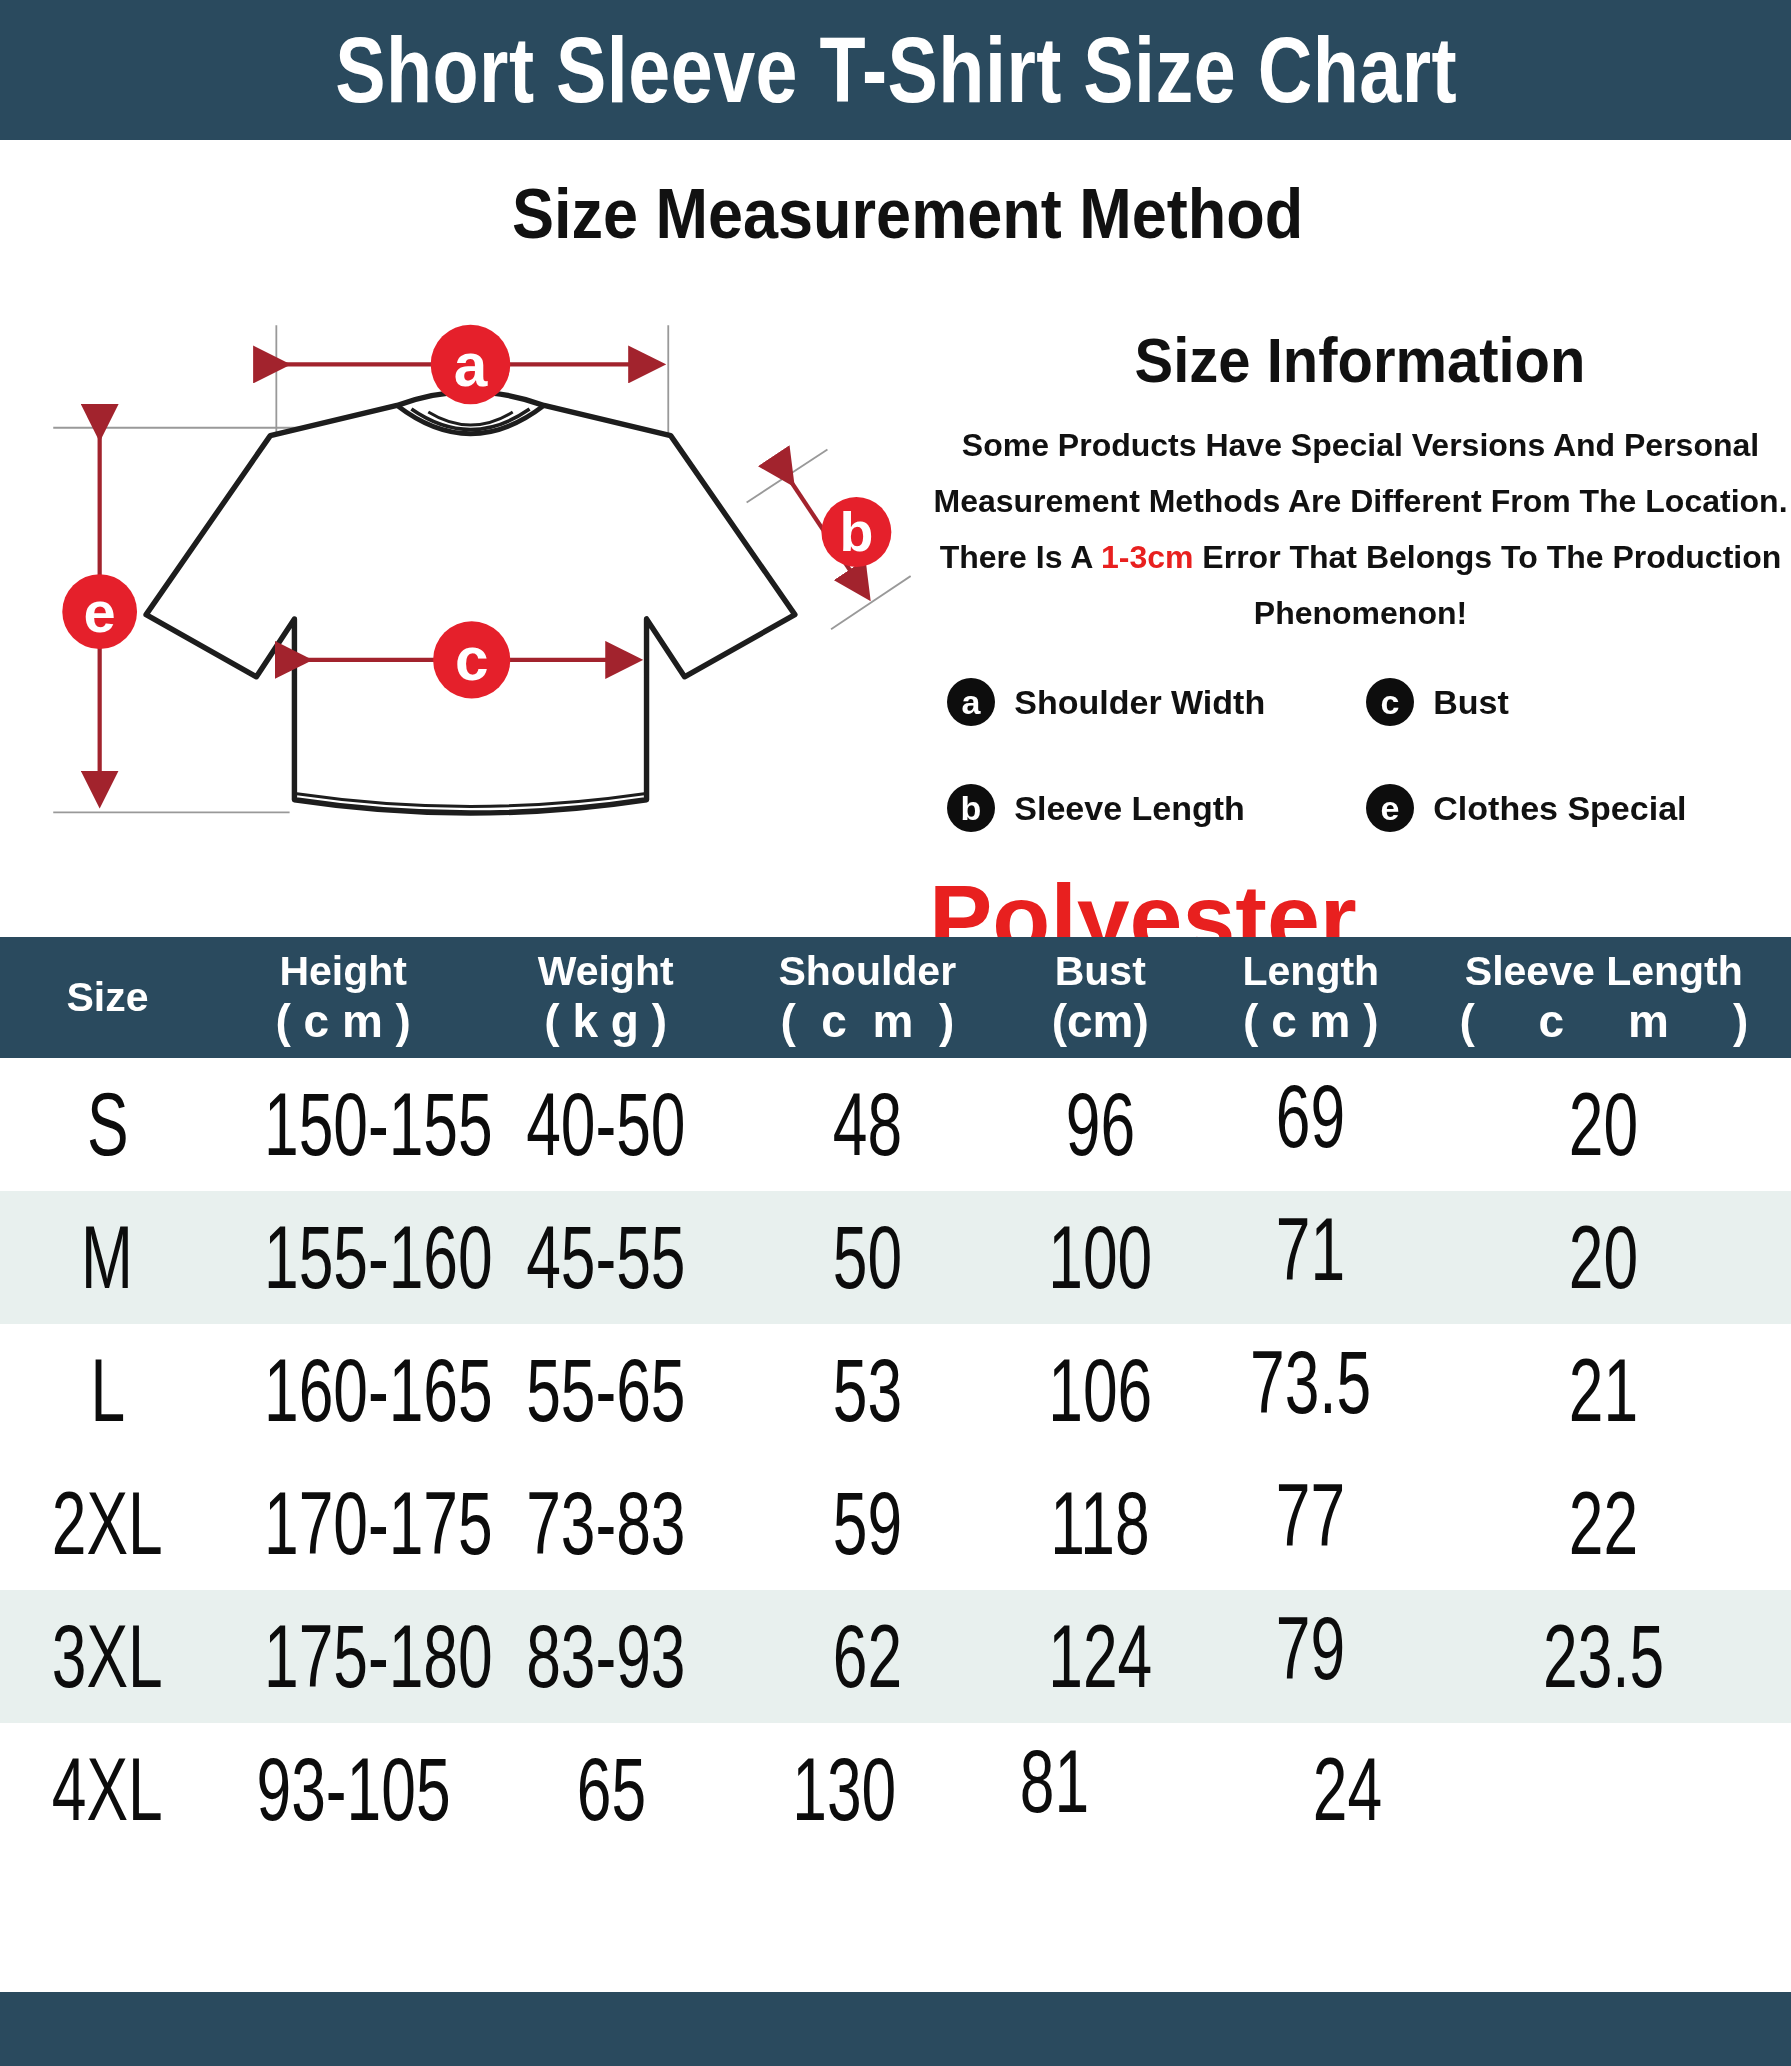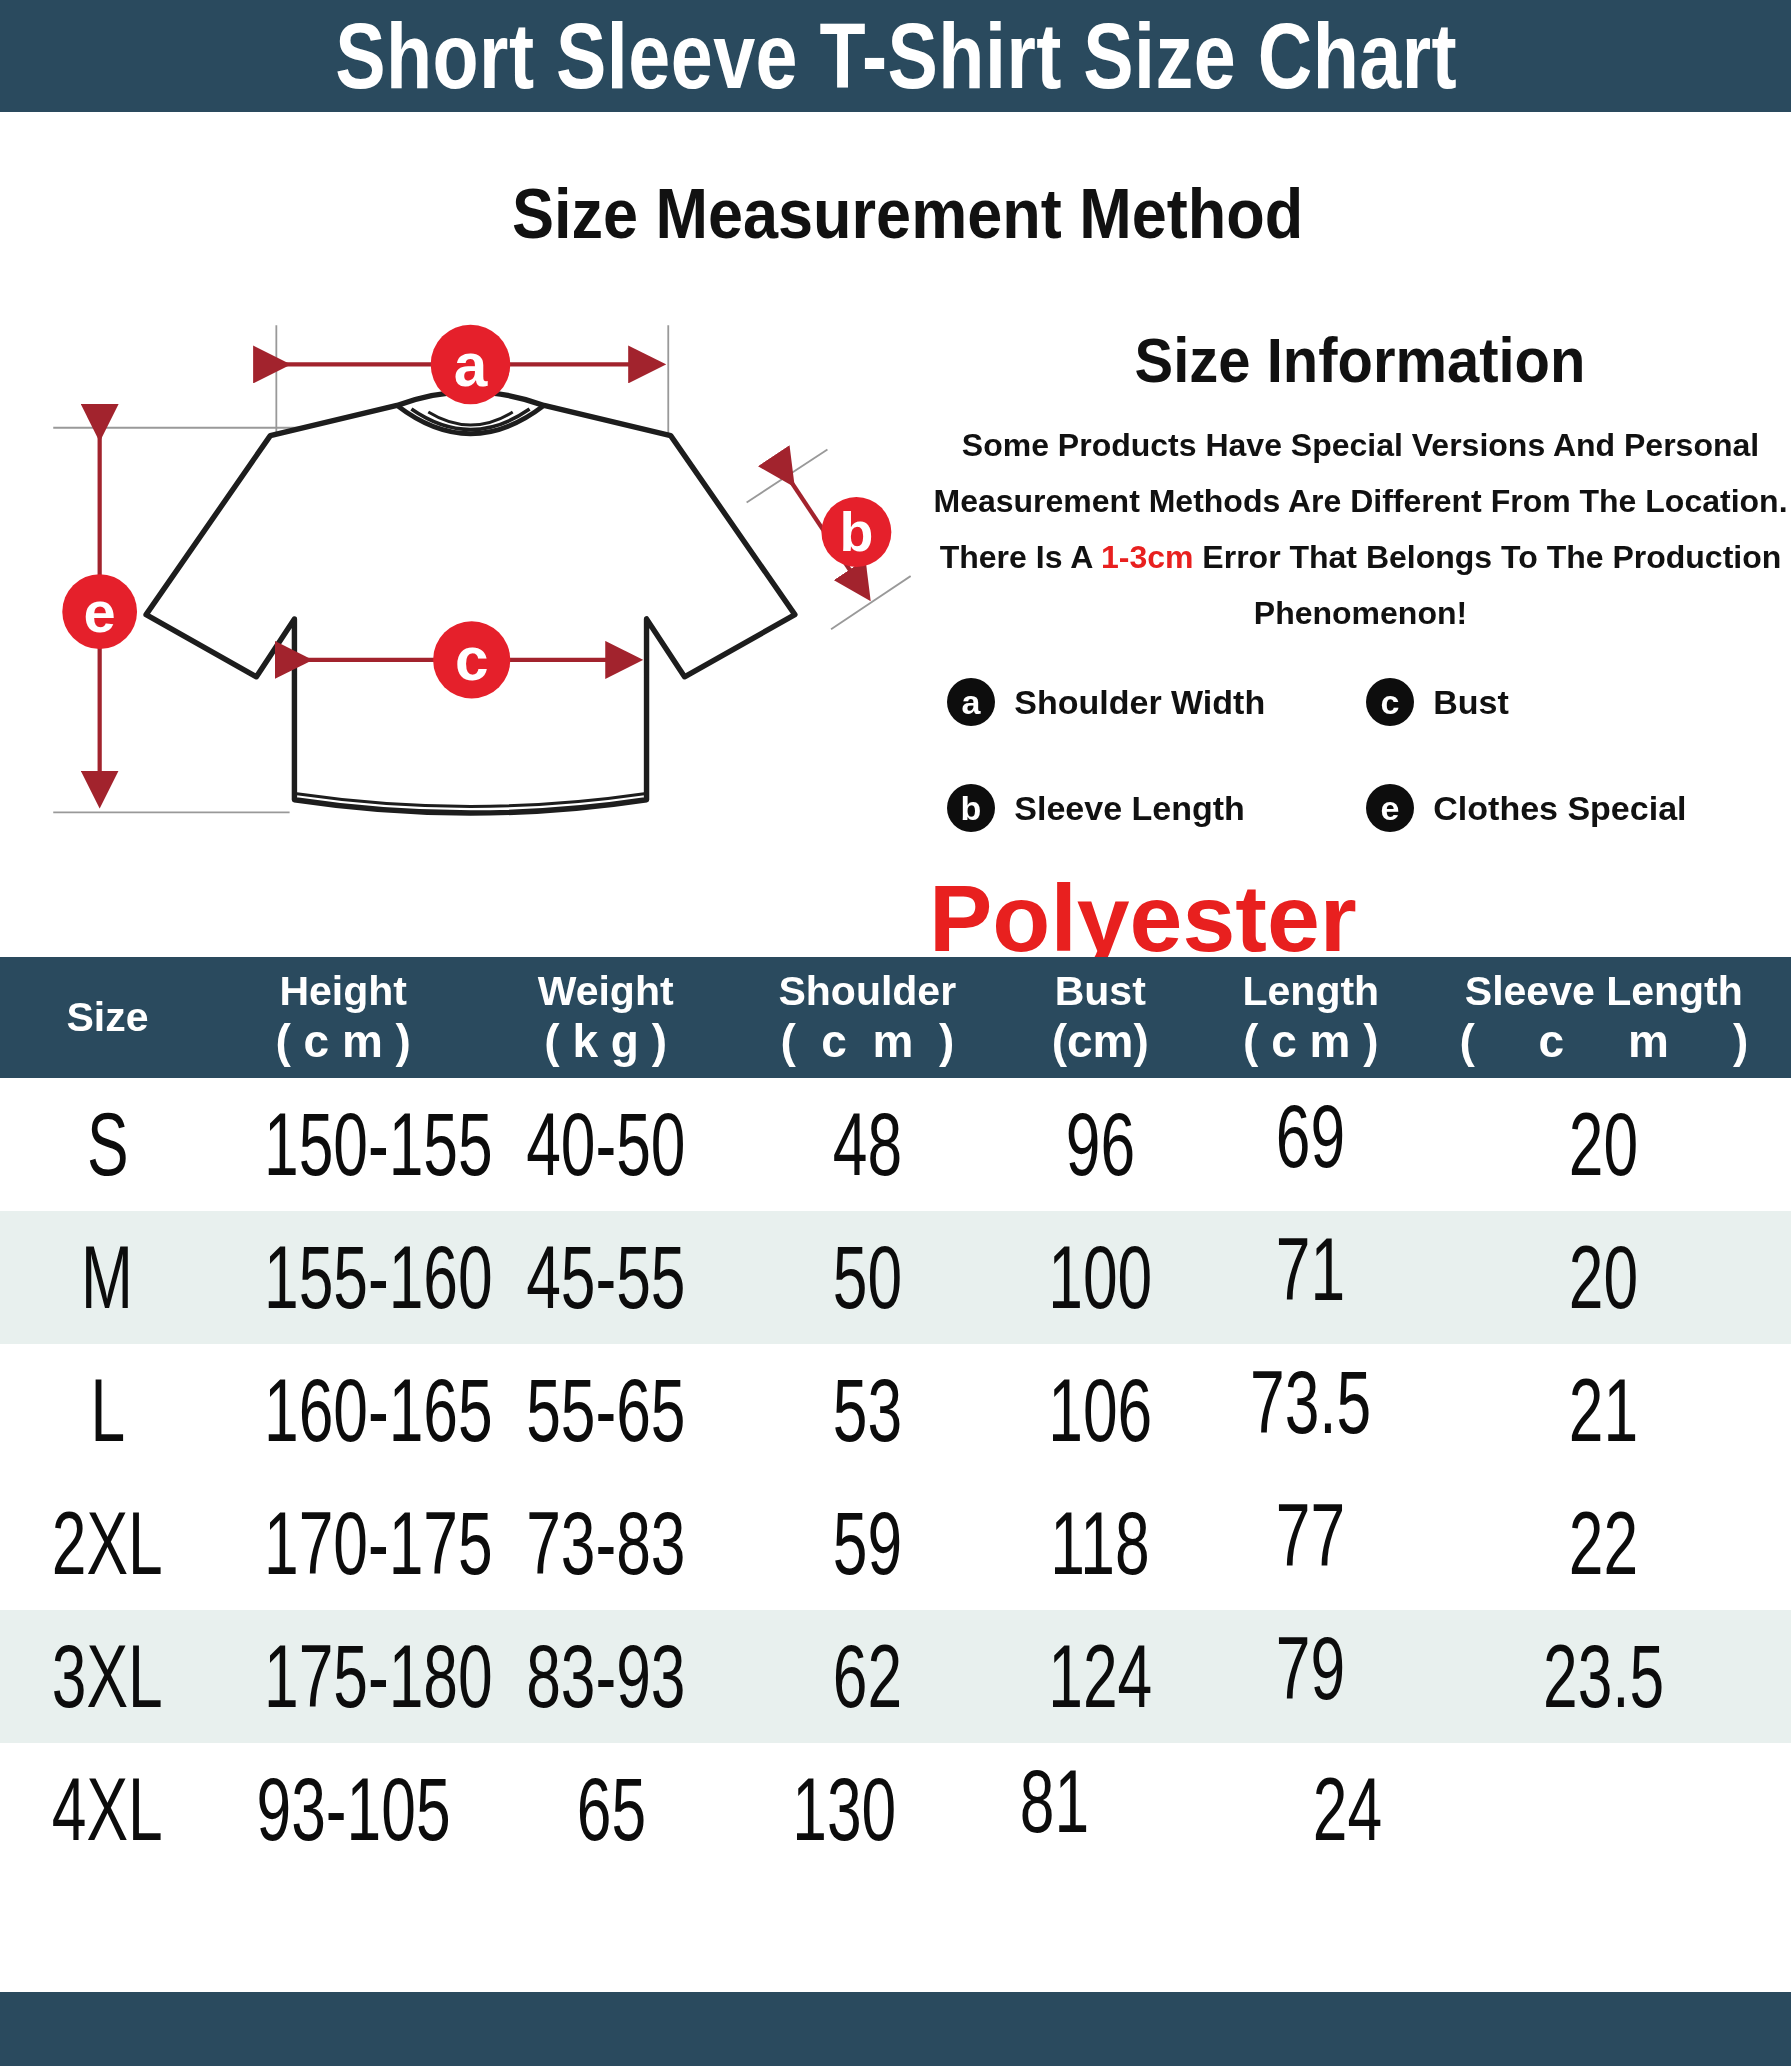--- a/index.html
+++ b/index.html
@@ -2,21 +2,21 @@
 <html style="font-size:9.7px"><head>
 <meta charset="utf-8">
 <style>
   html,body { margin:0; padding:0; }
   body {
     width:1792px; height:2066px; position:relative; overflow:hidden;
     background:#ffffff; font-family:"Liberation Sans", sans-serif; color:#111;
   }
   
   .topbar {
-    position:absolute; top:0; left:0; width:100%; height:112px;
+    position:absolute; top:0; left:0; width:100%; height:140px;
     background:#2a4a5e; display:flex; align-items:center; justify-content:center;
   }
   .topbar .t {
     color:#fff; font-weight:700; font-size:92px; line-height:1;
     display:inline-block; transform:scaleX(0.82); white-space:nowrap; letter-spacing:0.6px;
   }
   
   .mm-heading {
     position:absolute; top:179px; left:0; width:100%; text-align:center;margin-left:12px;
   }
@@ -45,21 +45,21 @@
   .legend-item { display:flex; align-items:center; gap:19.3px; }
   .legend-item .label { font-size:34px; font-weight:700; white-space:nowrap; }
   .badge {
     width:48px; height:48px; border-radius:50%; background:#0d0d0d; flex:0 0 48px;
     color:#fff; display:flex; align-items:center; justify-content:center;
     font-size:34px; font-weight:700; line-height:1;
   }
   .material { margin-top:39px; text-align:left; font-size:95px; font-weight:700; color:#e8201f; line-height:1; }
   
   .size-table { position:absolute; left:0; top:937px; width:100%; }
-  .thead { height:121px; background:#2a4a5e; display:flex; color:#fff;margin-top:20px; }
+  .thead { height:121px; background:#2a4a5e; display:flex; color:#fff; }
   .th { display:flex; flex-direction:column; align-items:center; justify-content:center; gap:6px; }
   .th .lab  { font-size:41px; font-weight:700; line-height:1; white-space:pre; }
   .th .unit { font-size:46px; font-weight:700; line-height:1; white-space:pre; }
   .trow { height:133px; display:flex; align-items:center; }
   .trow.stripe { background:#e8f0ee; }
   .td { text-align:center; font-size:89px; font-weight:400; color:#0c0c0c; }
   .td .v { display:inline-block; transform:scaleX(0.7); white-space:nowrap; line-height:1; }
   .td.raised .v { transform:scaleX(0.7) translateY(-8.4px); }
   .c0{width:12%} .c1{width:14.3%} .c2{width:15%} .c3{width:14.2%}
   .c4{width:11.8%} .c5{width:11.7%} .c6{width:21%}

